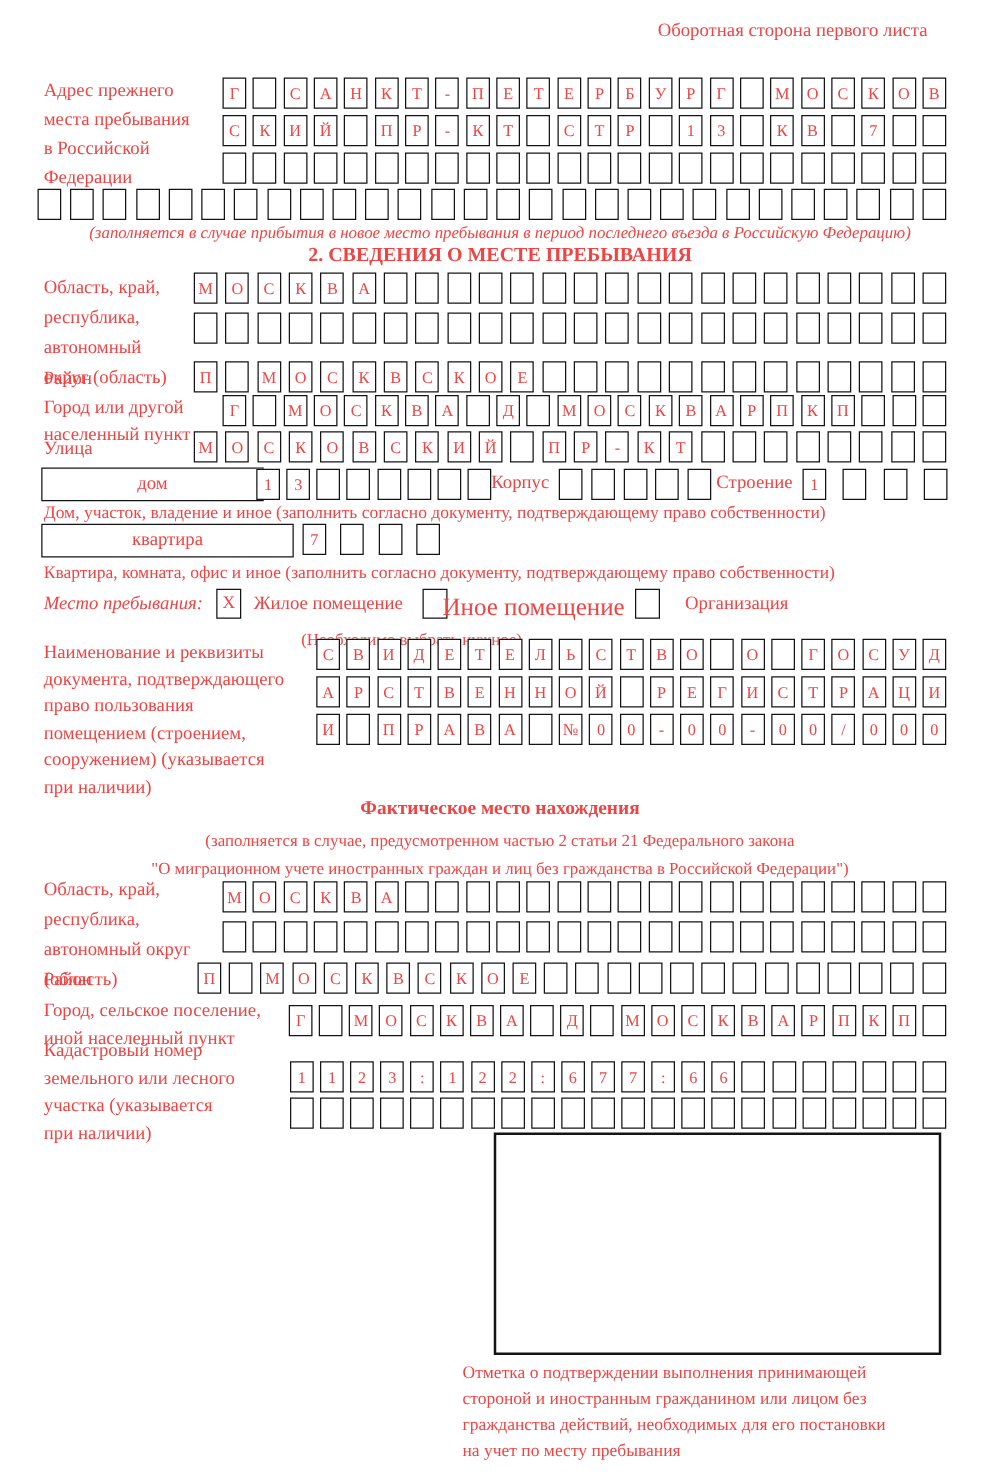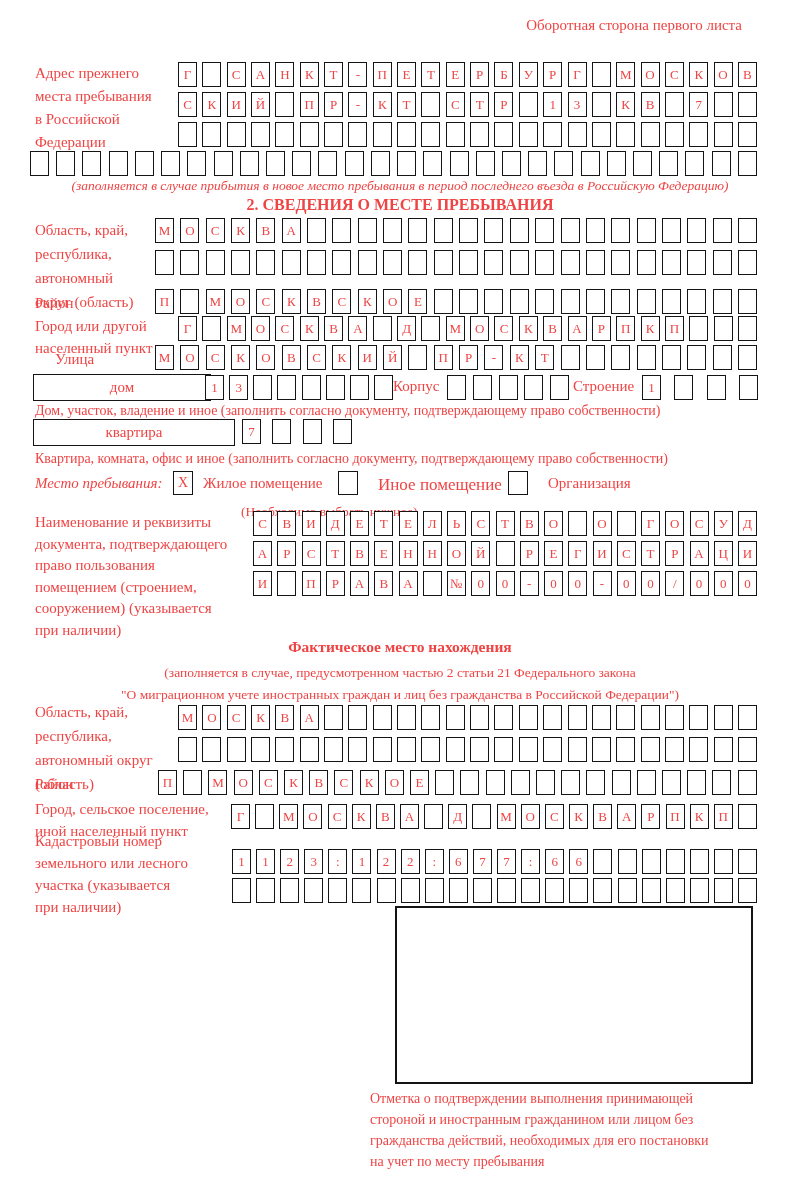--- a/index.html
+++ b/index.html
@@ -263,21 +263,21 @@
       <span class="cell">А</span>
       <span class="cell">Р</span>
       <span class="cell">П</span>
       <span class="cell">К</span>
       <span class="cell">П</span>
       <span class="cell"></span>
       <span class="cell"></span>
       <span class="cell"></span>
     </div>
 
-  <div class="abs label" style="left:35px;top:348px;margin-left:20px;">Улица</div>
+  <div class="abs label" style="left:35px;top:348px;">Улица</div>
   <div class="cellrow" style="left:155px;top:345px;width:602px;">
       <span class="cell">М</span>
       <span class="cell">О</span>
       <span class="cell">С</span>
       <span class="cell">К</span>
       <span class="cell">О</span>
       <span class="cell">В</span>
       <span class="cell">С</span>
       <span class="cell">К</span>
       <span class="cell">И</span>
@@ -332,21 +332,21 @@
       <span class="cell"></span>
       <span class="cell"></span>
       <span class="cell"></span>
     </div>
   <div class="abs" style="left:35px;top:451px;font-size:14px;">Квартира, комната, офис и иное (заполнить согласно документу, подтверждающему право собственности)</div>
 
   <div class="abs" style="left:35px;top:475px;font-size:15px;font-style:italic;">Место пребывания:</div>
   <div class="chk" style="left:173px;top:471px;">X</div>
   <div class="abs" style="left:203px;top:475px;font-size:15px;">Жилое помещение</div>
   <div class="chk" style="left:338px;top:471px;"></div>
-  <div class="abs" style="left:378px;top:475px;font-size:17px;">Иное помещение</div>
+  <div class="abs" style="left:354px;top:475px;font-size:20px;">Иное помещение</div>
   <div class="chk" style="left:508px;top:471px;"></div>
   <div class="abs" style="left:548px;top:475px;font-size:15px;">Организация</div>
   <div class="abs caption" style="left:241px;top:504px;">(Необходимо выбрать нужное)</div>
 
   <div class="abs label" style="left:35px;top:512px;line-height:21.5px;">Наименование и реквизиты
 документа, подтверждающего
 право пользования
 помещением (строением,
 сооружением) (указывается
 при наличии)</div>

